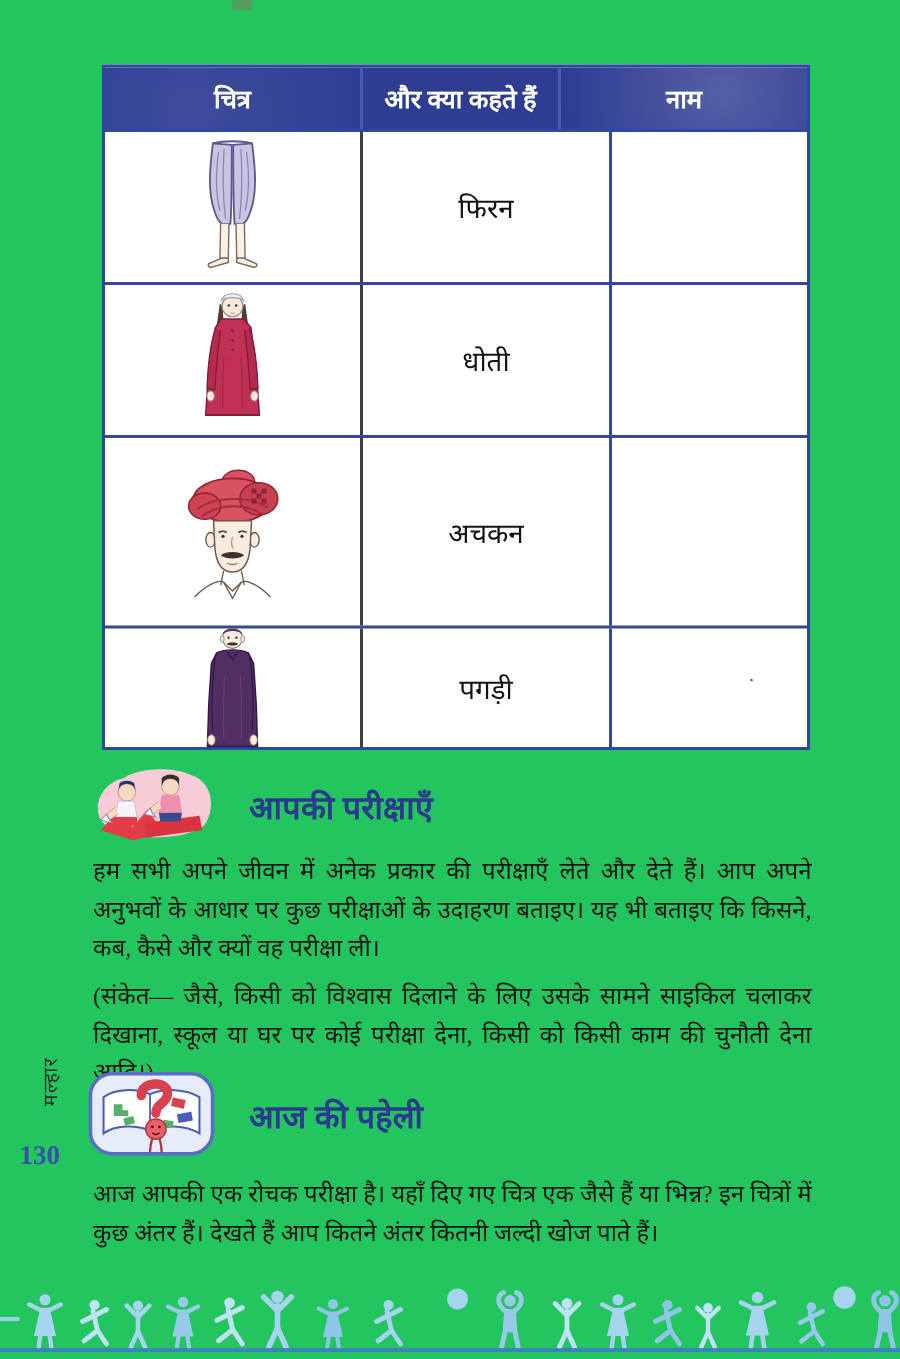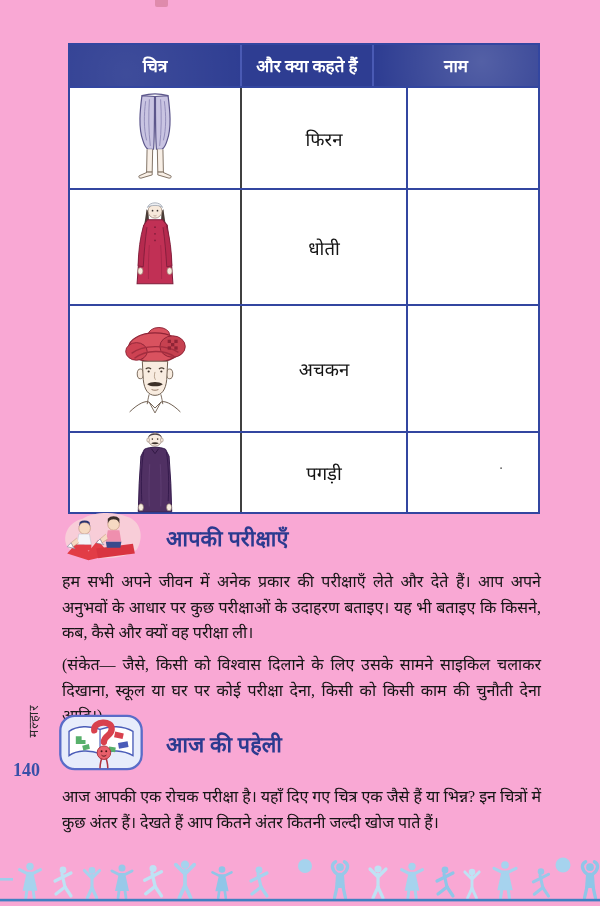--- a/index.html
+++ b/index.html
@@ -1,38 +1,38 @@
 <!DOCTYPE html>
 <html><head>
 <meta charset="utf-8">
 <style>
   * { margin:0; padding:0; box-sizing:border-box; }
   body { background:#777; font-family:"Liberation Serif","DejaVu Serif",serif; }
   .page {
-    position:relative; width:600px; height:906px; background:#f9a8d4;
+    position:relative; width:600px; height:906px; background:#22c55e;
     margin:0 auto; overflow:hidden; color:#1a1a1a;
   }
   
   .clothes-table {
     position:absolute; left:68px; top:43px; width:472px;
     border:2px solid #3346a0; background:#fff;
   }
   .t-head { display:flex; height:41px; background:#2e3d92;
     background-image:radial-gradient(circle at 88% 40%, rgba(255,255,255,.18), rgba(255,255,255,0) 26%),
                      radial-gradient(circle at 12% 70%, rgba(255,255,255,.08), rgba(255,255,255,0) 30%);
   }
   .t-head .th {
     color:#fff; font-weight:bold; font-size:17px;
     display:flex; align-items:center; justify-content:center;
   }
   .th-1 { width:170px; }
   .th-2 { width:166px; border-left:2px solid #4a5ab4; }
   .th-3 { width:132px; border-left:2px solid #4a5ab4; }
   .t-row { display:flex; border-top:2px solid #3346a0; }
-  .r1 { height:102px; } .r2 { height:116px; } .r3 { height:127px; } .r4 { height:81px; }
+  .r1 { height:102px; } .r2 { height:102px; } .r3 { height:127px; } .r4 { height:81px; }
   .cell { display:flex; align-items:center; justify-content:center; }
   .c-img { width:170px; }
   .c-name { width:166px; border-left:2px solid #404040; font-size:18.5px; color:#141414; }
   .c-ans { width:132px; border-left:2px solid #3346a0; font-size:16px; color:#333; }
   .speck { font-size:14px; color:#555; position:relative; left:28px; top:-4px; }
   
   .sec-head { position:absolute; display:flex; align-items:center; }
   .sec-head .icon-box { flex:0 0 auto; }
   .sec-title { font-size:21.5px; font-weight:bold; color:#2b3a8f; margin-left:20px; letter-spacing:.2px; }
   .para {
@@ -208,21 +208,21 @@
         <circle cx="50.4" cy="40.5" r="1" fill="#4a1518"></circle>
       <path d="M45.5,44.5 C47,46 49,46 50.5,44.5" stroke="#4a1518" stroke-width="0.9" fill="none"></path>
       <path d="M45.5,48.5 C44.5,52 44,55 44,57.5 M50.5,48.5 C51.5,52 52,55 52,57.5" stroke="#b03340" stroke-width="1.6" fill="none" stroke-linecap="round"></path>
     </svg>
     <div class="sec-title">आज की पहेली</div>
   </div>
 
   <div class="para" style="top:784px;">आज आपकी एक रोचक परीक्षा है। यहाँ दिए गए चित्र एक जैसे हैं या भिन्न? इन चित्रों में कुछ अंतर हैं। देखते हैं आप कितने अंतर कितनी जल्दी खोज पाते हैं।</div>
 
   <div class="spine">मल्हार</div>
-  <div class="pagenum">140</div>
+  <div class="pagenum">130</div>
 
   <svg class="footer-strip" viewBox="0 0 600 52">
     <defs>
       <g id="f1" stroke-linecap="round">
         <circle cx="0" cy="-29" r="3.6" stroke="none" fill="currentColor"></circle>
         <g fill="none" stroke="currentColor" stroke-width="3.2">
           <path d="M0,-24 L0,-11"></path>
             <path d="M-1,-22 L-8,-29"></path>
             <path d="M1,-22 L8,-29"></path>
           <path d="M0,-11 L-5,0"></path>

